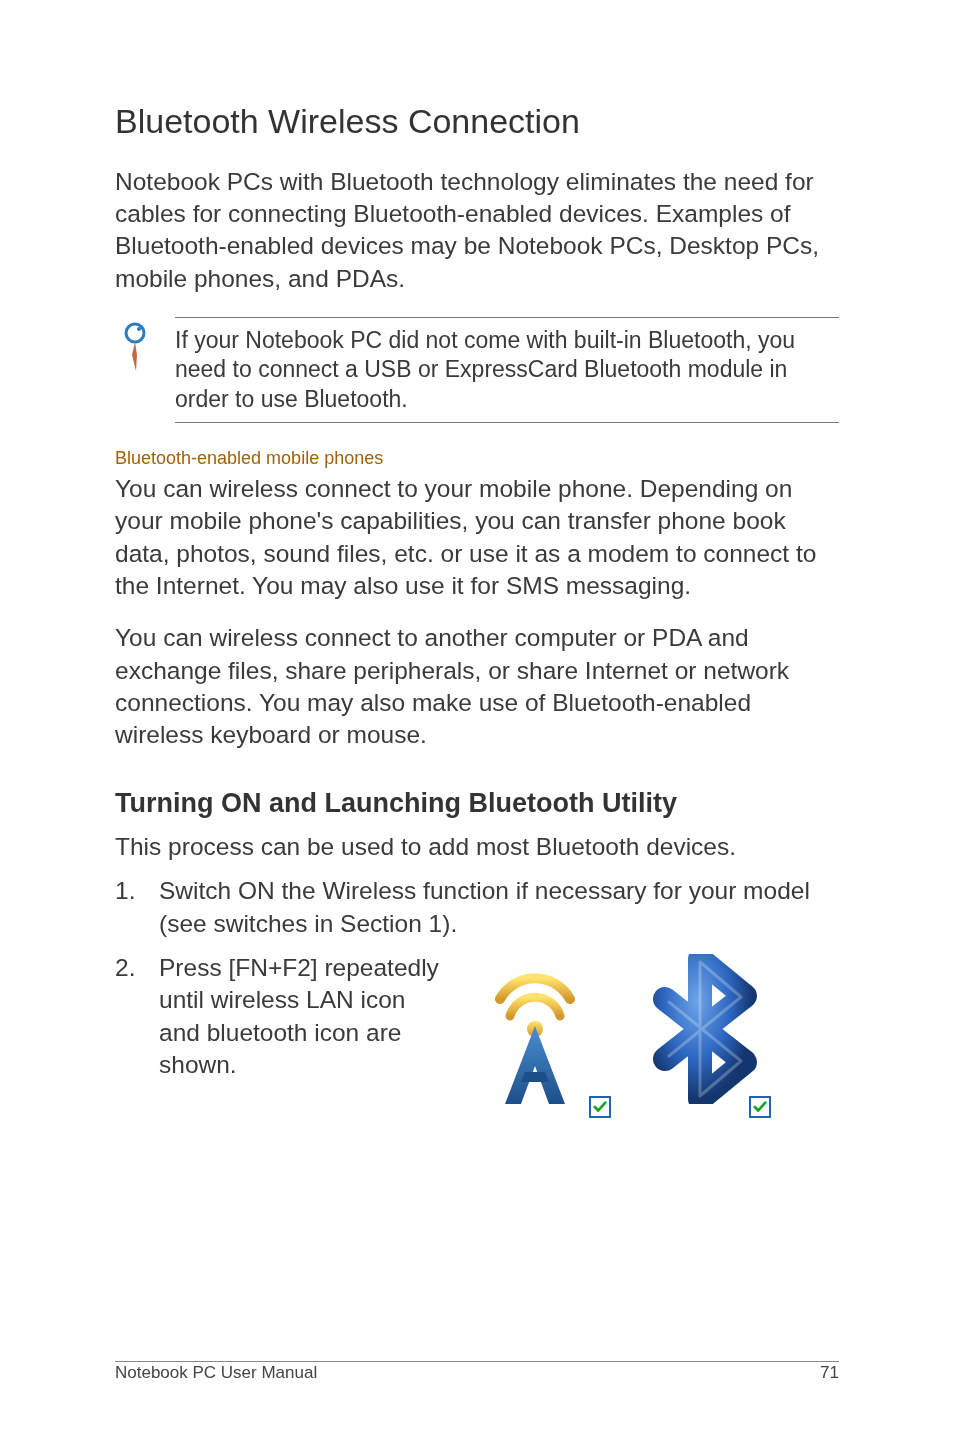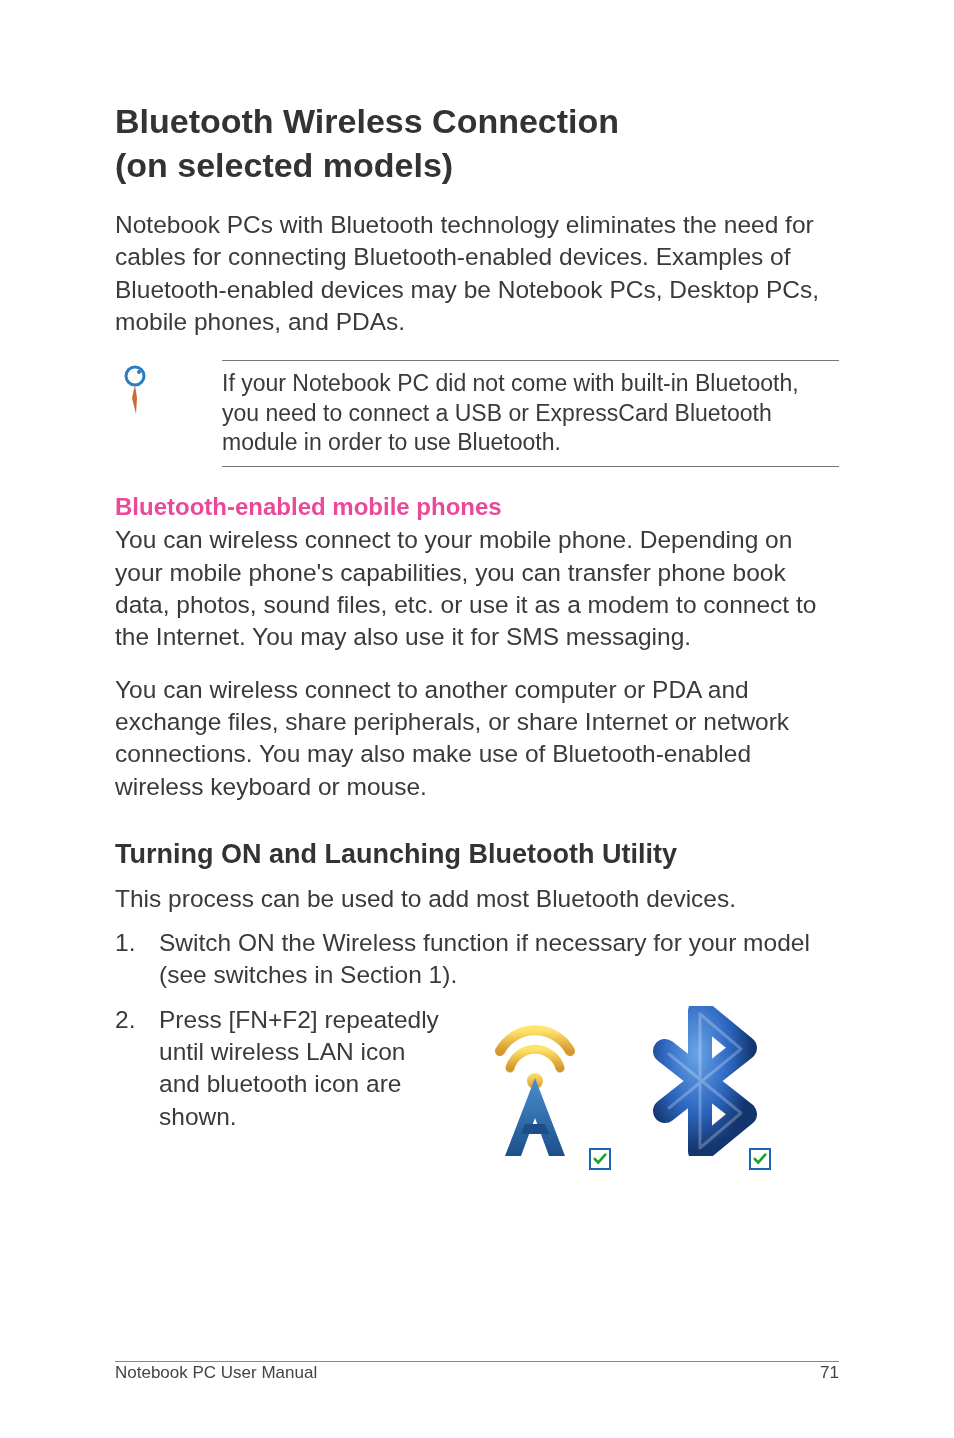--- a/index.html
+++ b/index.html
@@ -14,57 +14,56 @@
     font-family: "Segoe UI", "Helvetica Neue", Arial, sans-serif;
     color: #3a3a3a;
     padding: 100px 115px 60px 115px;
     position: relative;
     font-size: 24.5px;
     line-height: 1.32;
     -webkit-font-smoothing: antialiased;
   }
   h1 {
     font-size: 34px;
-    font-weight: 700;
+    font-weight: 400;
     line-height: 1.28;
     margin-bottom: 22px;
     color: #333;
   }
   .body-text {
     margin-bottom: 22px;
   }
   .note-block {
     display: flex;
     align-items: flex-start;
     margin: 12px 0 24px 0;
-    gap: 47px;
   }
   .note-icon {
     flex: 0 0 auto;
     width: 60px;
     padding-top: 4px;
     padding-left: 4px;
   }
   .note-icon svg {
     width: 32px;
     height: 50px;
   }
   .note-text {
     flex: 1 1 auto;
     border-top: 1px solid #777;
     border-bottom: 1px solid #777;
     padding: 8px 0 8px 0;
     font-size: 23px;
     line-height: 1.28;
   }
   .sub-heading {
-    font-weight: 700;
-    font-size: 24px;
+    font-weight: 400;
+    font-size: 18px;
     margin-bottom: 2px;
-    color: #ec4899;
+    color: #a16207;
   }
   .section {
     margin-bottom: 20px;
   }
   h2 {
     font-size: 27px;
     font-weight: 700;
     margin-top: 34px;
     margin-bottom: 10px;
     color: #333;
@@ -127,21 +126,20 @@
     justify-content: space-between;
     font-size: 17px;
     color: #444;
   }
 </style>
 </head>
 <body>
 
 <h1>
   <span>Bluetooth Wireless Connection</span><br>
-  <span>(on selected models)</span>
 </h1>
 
 <p class="body-text">Notebook PCs with Bluetooth technology eliminates the need for cables for connecting Bluetooth-enabled devices. Examples of Bluetooth-enabled devices may be Notebook PCs, Desktop PCs, mobile phones, and PDAs.</p>
 
 <div class="note-block">
   <div class="note-icon">
     <svg viewBox="0 0 32 50">
       <circle cx="16" cy="12" r="9" fill="none" stroke="#2d7cc1" stroke-width="3"></circle>
       <circle cx="20" cy="8" r="2" fill="#2d7cc1"></circle>
       <path d="M16 21 L13 34 L17 50 L18 34 Z" fill="#c96a3e"></path>

